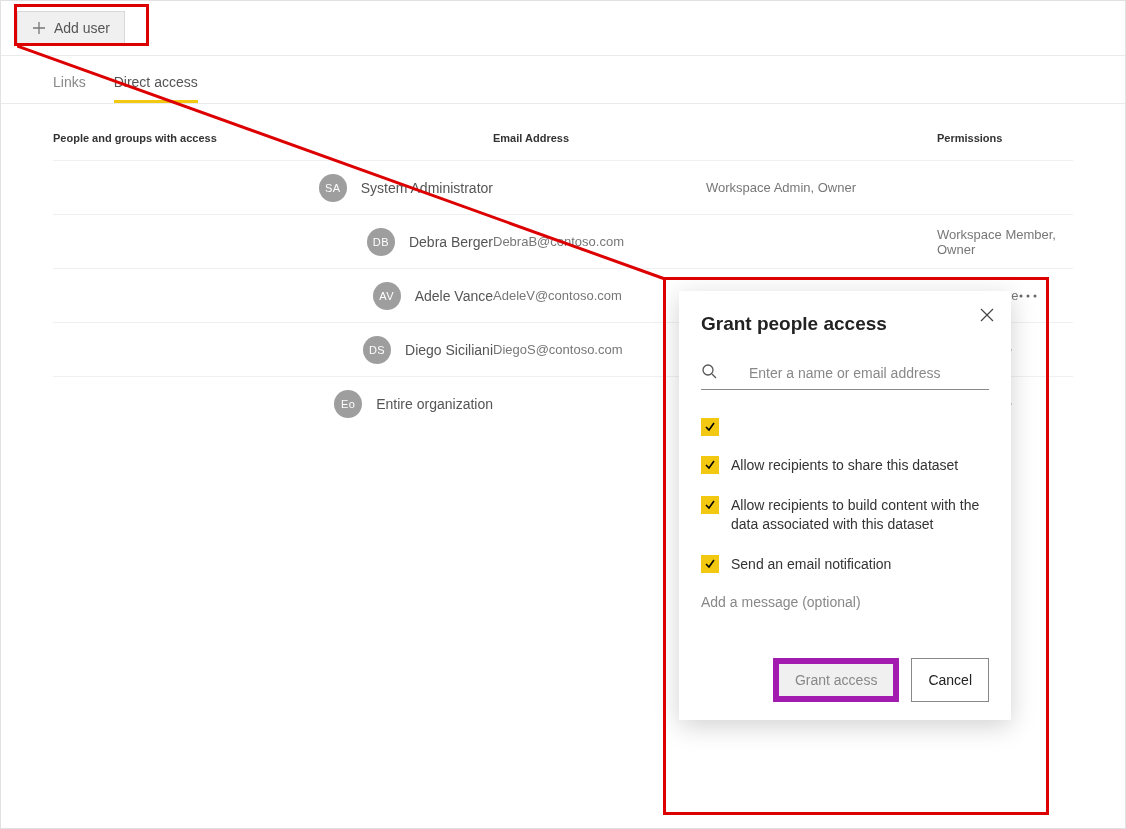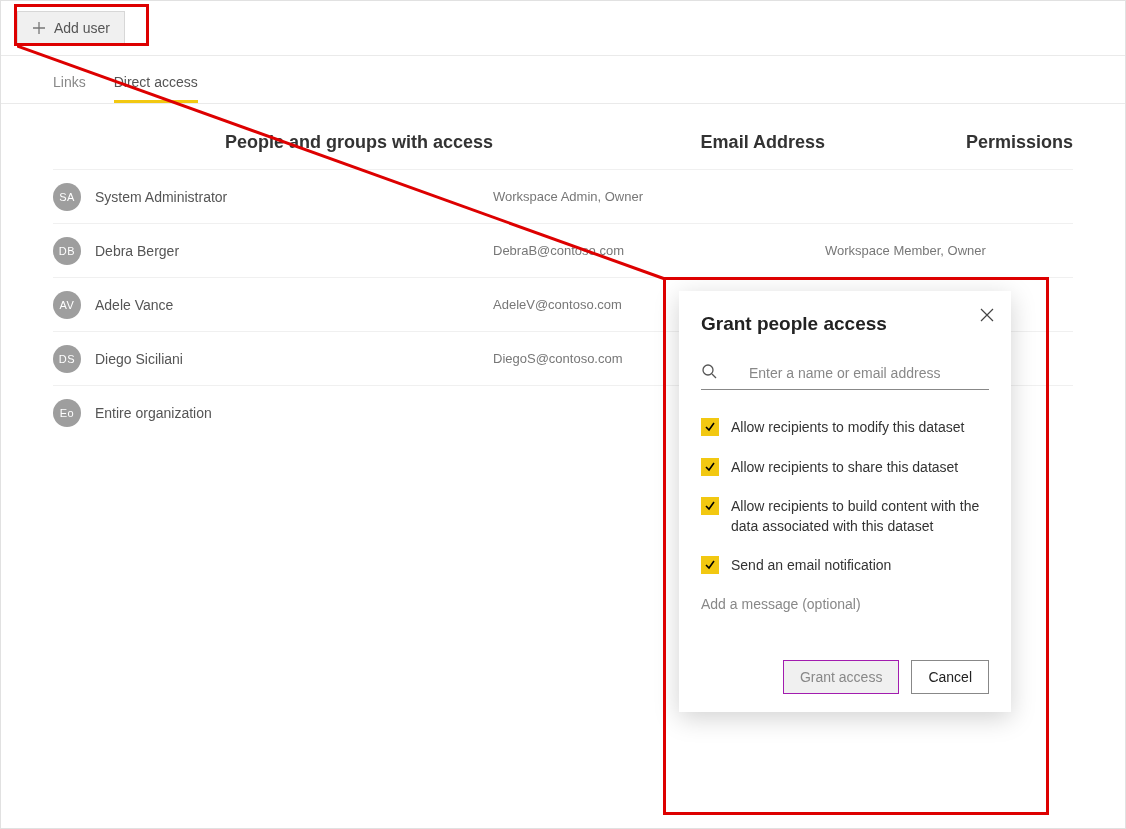--- a/index.html
+++ b/index.html
@@ -5,49 +5,49 @@
   * { box-sizing: border-box; }
   html, body { margin:0; padding:0; font-family: "Segoe UI", Arial, sans-serif; background:#fff; color:#323130; }
   .page { width:1126px; height:829px; border:1px solid #e1e1e1; position:relative; overflow:hidden; }
   .top-bar { padding:10px 16px 10px 16px; border-bottom:1px solid #eaeaea; display:flex; align-items:center; }
   .add-user-btn { display:inline-flex; align-items:center; padding:8px 14px; background:#f0f0f0; border:1px solid #d7d7d7; color:#555; font-size:14px; cursor:pointer; }
   .add-user-btn .plus { margin-right:8px; display:inline-flex; }
   .tabs { display:flex; padding:18px 0 0 52px; gap:28px; border-bottom:1px solid #eaeaea; }
   .tab { font-size:14px; color:#888; padding-bottom:10px; cursor:pointer; }
   .tab.active { color:#555; border-bottom:3px solid #f2c811; font-weight:400; }
   .content { padding:0 52px; }
-  .headers { display:flex; padding:28px 0 16px 0; font-size:18px; color:#333; font-weight:600;text-align:right; }
+  .headers { display:flex; padding:28px 0 16px 0; font-size:11px; color:#333; font-weight:600; }
   .col-name { width:440px; }
-  .col-email { width:332px; }
+  .col-email { width:444px; }
   .col-perm { flex:1; }
   .row { display:flex; align-items:center; height:54px; border-top:1px solid #f0f0f0; font-size:14px; color:#555; }
-  .row .col-name { display:flex; align-items:center; gap:14px; }
+  .row .col-name { display:flex; align-items:center; gap:14px;justify-content:flex-end; }
   .avatar { width:28px; height:28px; border-radius:50%; background:#9e9e9e; color:#fff; font-size:11px; display:flex; align-items:center; justify-content:center; letter-spacing:0.5px; }
   .row .col-email { color:#777; font-size:13px; }
-  .row .col-perm { color:#777; font-size:13px; display:flex; align-items:center; justify-content:flex-start; padding-right:4px; }
+  .row .col-perm { color:#777; font-size:13px; display:flex; align-items:center; justify-content:center; padding-right:4px; }
   .more-icon { color:#666; cursor:pointer; display:inline-flex; }
 
   
   .callout1 { position:absolute; left:13px; top:3px; width:135px; height:42px; border:3px solid #d00; pointer-events:none; }
   .callout2 { position:absolute; left:662px; top:276px; width:386px; height:538px; border:3px solid #d00; pointer-events:none; }
   .callout-line { position:absolute; left:16px; top:45px; width:930px; height:240px; pointer-events:none; }
 
   
   .dialog { position:absolute; left:678px; top:290px; width:332px; background:#fff; box-shadow:0 6px 24px rgba(0,0,0,0.18); padding:22px 22px 18px 22px; }
   .dialog h2 { margin:0 0 28px 0; font-size:19px; font-weight:600; color:#222; }
   .dialog .close-btn { position:absolute; right:16px; top:16px; cursor:pointer; color:#444; }
   .search-row { display:flex; align-items:center; border-bottom:1px solid #888; padding-bottom:6px; margin-bottom:28px; }
   .search-row .search-icon { margin-right:10px; color:#555; }
   .search-input { border:none; outline:none; font-size:14px; color:#666; flex:1;margin-left:20px; }
   .search-input::placeholder { color:#888; }
   .chk-row { display:flex; align-items:flex-start; gap:12px; margin-bottom:20px; font-size:14px; color:#333; line-height:1.4; }
   .chk { width:18px; height:18px; background:#f2c811; display:flex; align-items:center; justify-content:center; flex-shrink:0; cursor:pointer; }
   .message-field { font-size:14px; color:#888; margin-top:18px; margin-bottom:48px; }
   .dialog-buttons { display:flex; justify-content:flex-end; gap:12px; }
-  .btn-primary { background:#f0f0f0; border:1px solid #a21caf; color:#888; padding:8px 16px; font-size:14px; cursor:pointer; }
+  .btn-primary { background:#f0f0f0; border:6px solid #a21caf; color:#888; padding:8px 16px; font-size:14px; cursor:pointer; }
   .btn-secondary { background:#fff; border:1px solid #888; color:#222; padding:0 16px; font-size:14px; cursor:pointer; }
 </style>
 </head>
 <body>
 
 <div class="page">
 
   <div class="top-bar">
     <div class="add-user-btn">
       <span class="plus">
@@ -164,21 +164,20 @@
       </span>
       <input class="search-input" placeholder="Enter a name or email address" style="">
     </div>
 
     <div class="chk-row">
       <span class="chk">
         <svg width="12" height="12" viewBox="0 0 12 12">
             <path d="M2 6l3 3 5-7" stroke="#000" stroke-width="1.6" fill="none"></path>
           </svg>
       </span>
-      <span>Allow recipients to modify this dataset</span>
     </div>
     <div class="chk-row">
       <span class="chk">
         <svg width="12" height="12" viewBox="0 0 12 12">
             <path d="M2 6l3 3 5-7" stroke="#000" stroke-width="1.6" fill="none"></path>
           </svg>
       </span>
       <span>Allow recipients to share this dataset</span>
     </div>
     <div class="chk-row">

